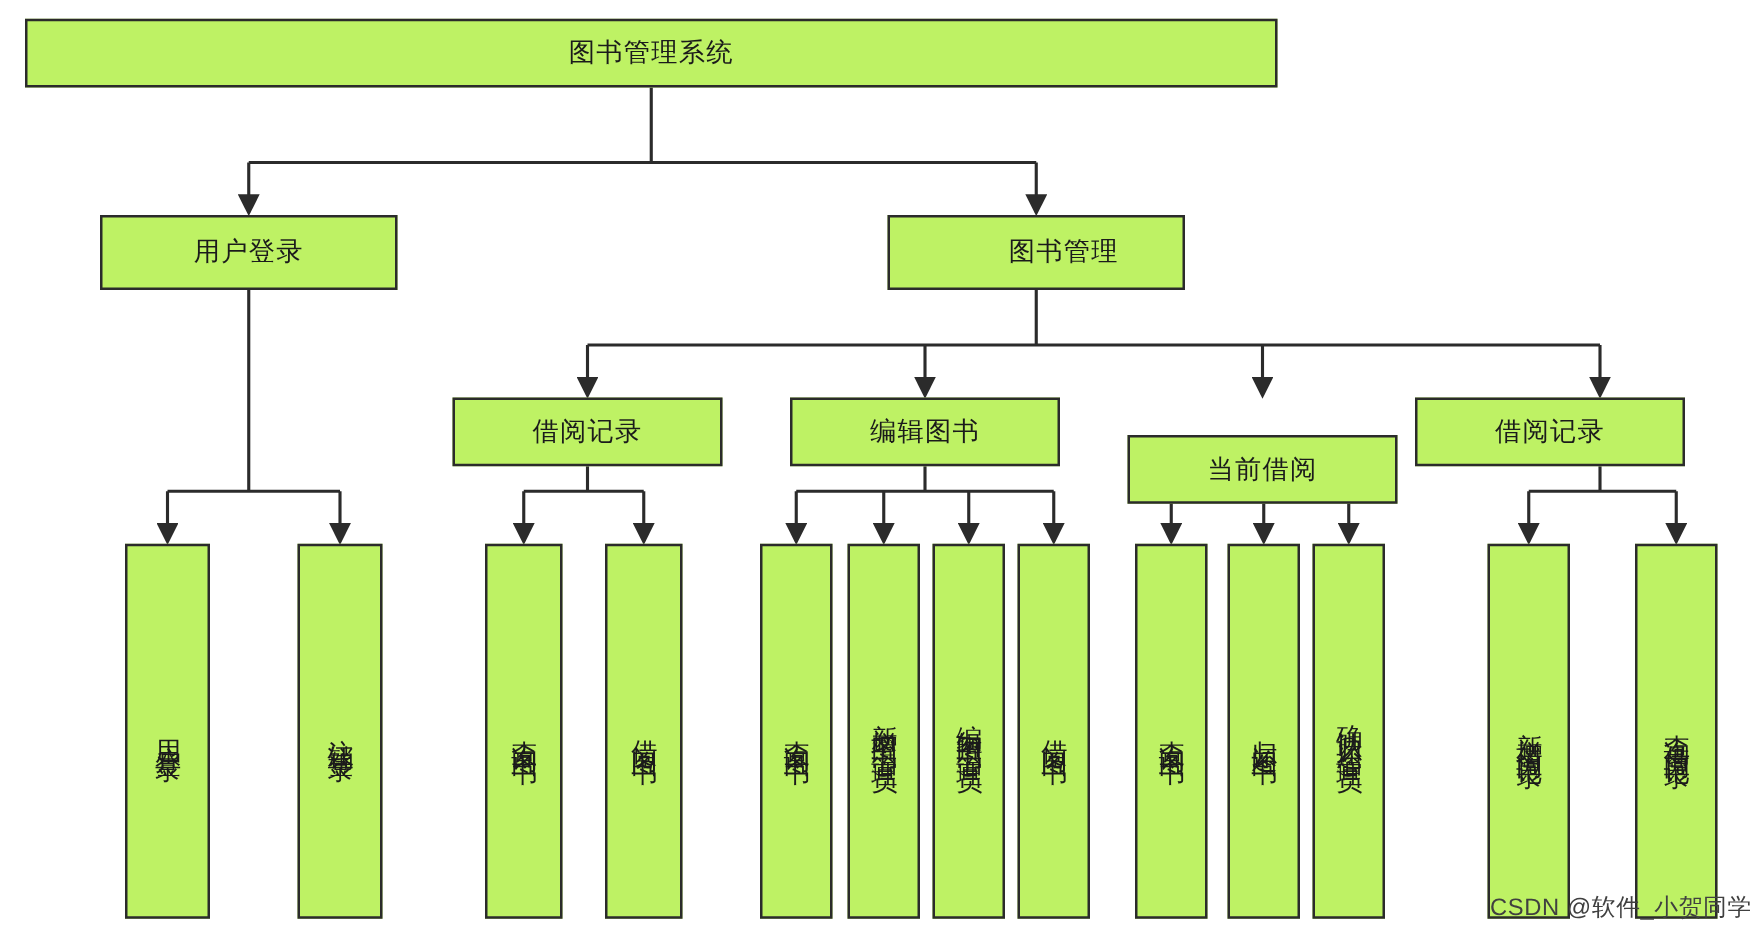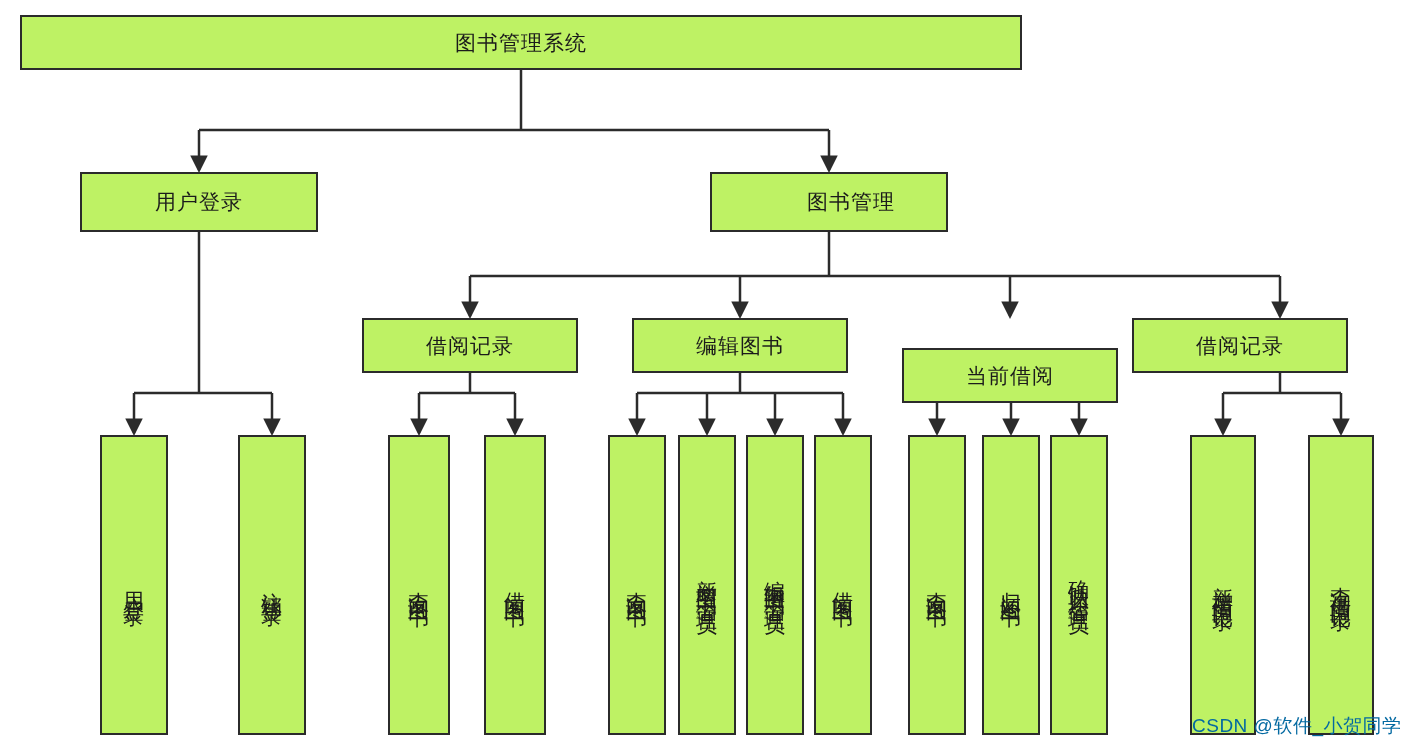--- a/index.html
+++ b/index.html
@@ -51,21 +51,21 @@
     text-orientation: upright;
     font-size: 21px;
     letter-spacing: 5px;
     line-height: 1;
     white-space: nowrap;
     max-height: 278px;
   }
   .watermark {
     position: absolute;
     font-size: 19px;
-    color: #0369a1;
+    color: #404040;
     letter-spacing: 0.5px;
     white-space: nowrap;
     user-select: none;
   }
 </style>
 </head>
 <body>
 
 <div id="canvas">
   <svg id="wires" xmlns="http://www.w3.org/2000/svg">

